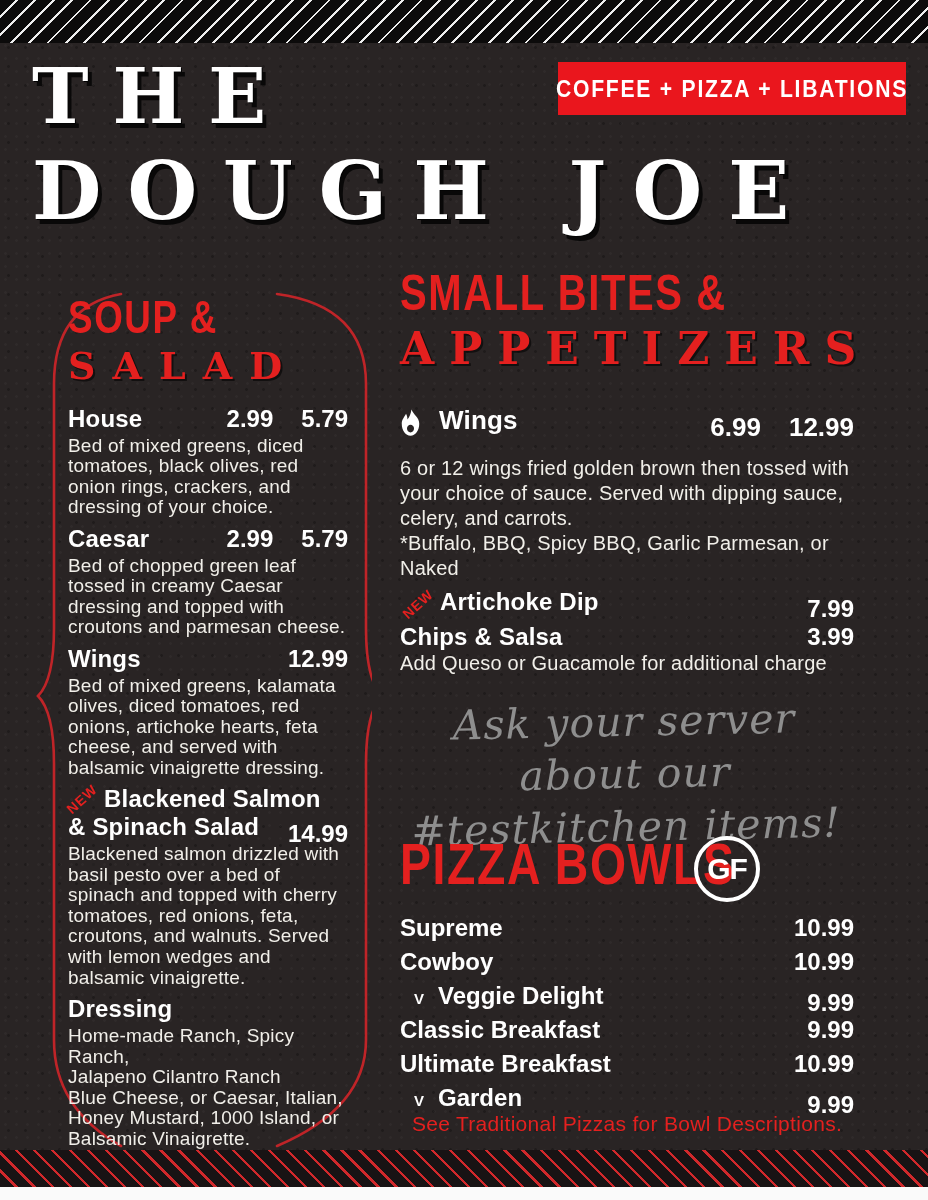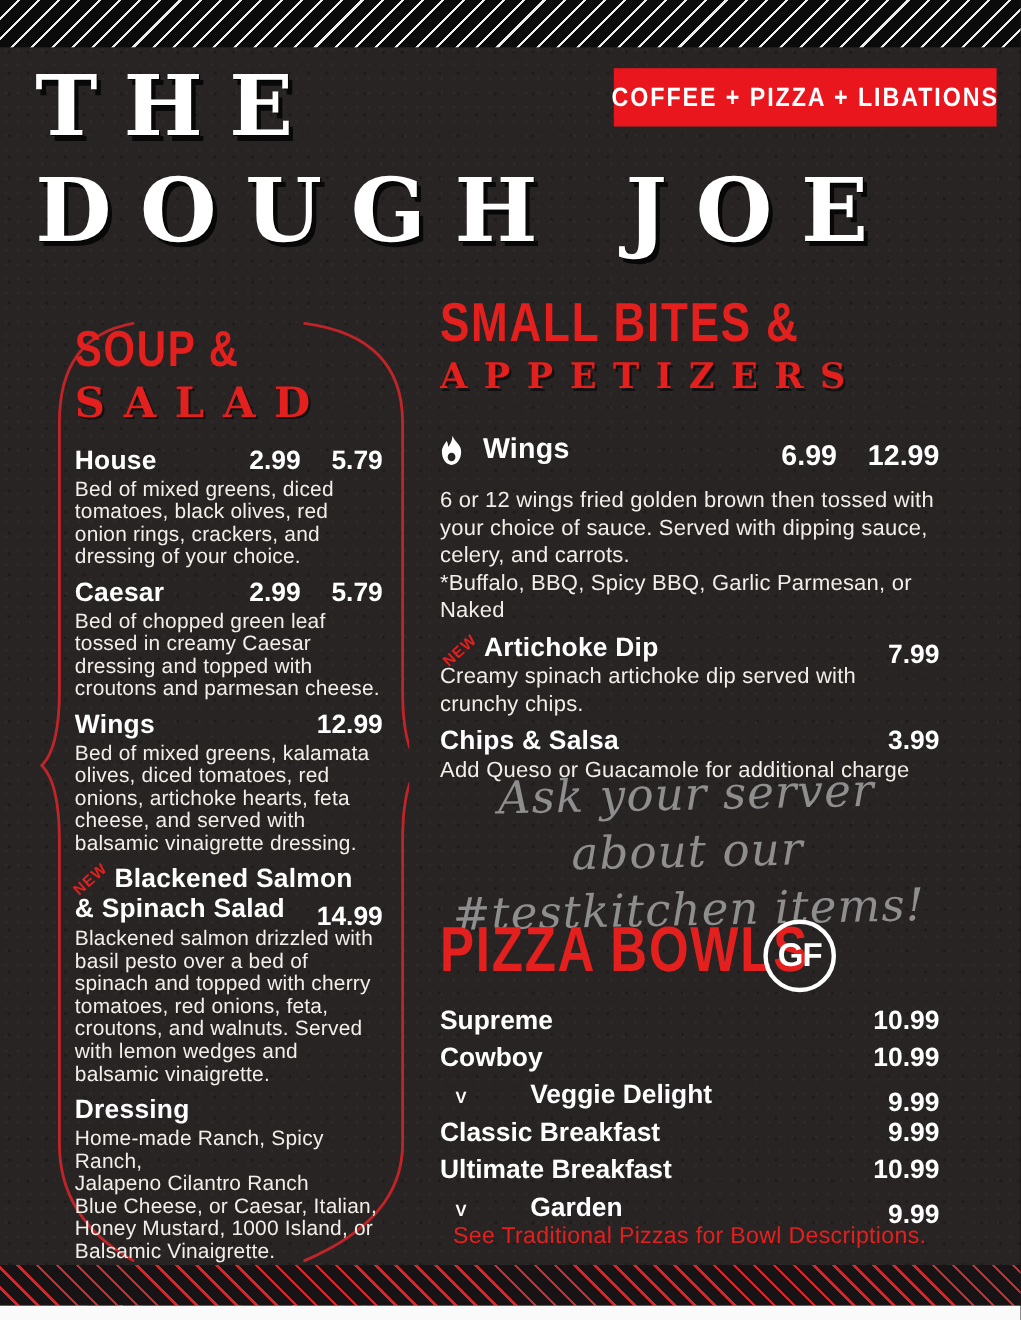--- a/index.html
+++ b/index.html
@@ -79,42 +79,42 @@
   .soup-col .h-slab{font-size:38px;letter-spacing:17px;margin:4px 0 18px;}
   .salmon-line1{padding-left:36px;}
   .divider{border:none;border-top:3px solid var(--accent_red);margin:17px 12px 14px 14px;}
   .soup-row{display:flex;justify-content:space-between;align-items:baseline;
     font-weight:bold;font-size:24px;color:var(--white);margin:5px 0;}
   
   .bracket{position:absolute;left:26px;top:290px;}
   
   .bites-col{position:absolute;left:400px;top:268px;width:454px;}
   .bites-col .h-cond{font-size:50px;}
-  .bites-col .h-slab{font-size:32px;letter-spacing:15px;margin:6px 0 32px;}
+  .bites-col .h-slab{font-size:44px;letter-spacing:15px;margin:6px 0 32px;}
   .flame{margin-right:18px;align-self:center;transform:translateY(2px);}
   .note-line{font-size:20px;line-height:1.25;color:var(--cream);letter-spacing:.2px;}
   .artichoke-name{padding-left:40px;}
   
   .script-note{
     position:absolute;left:392px;top:696px;width:466px;text-align:center;
     font-family:"DejaVu Serif", serif;font-style:italic;
     color:var(--script_gray);font-size:41px;line-height:1.28;letter-spacing:1px;
     transform:rotate(-1.2deg);
   }
   
   .pizza-col{position:absolute;left:400px;top:834px;width:454px;}
   .pizza-head{position:relative;height:74px;}
   .pizza-col .h-cond{font-size:58px;}
   .gf-badge{
     position:absolute;left:294px;top:2px;width:58px;height:58px;border:4px solid var(--white);
     border-radius:50%;display:flex;align-items:center;justify-content:center;
     color:var(--white);font-weight:bold;font-size:30px;letter-spacing:-1px;background:transparent;
   }
   .bowl-row{display:flex;align-items:baseline;font-weight:bold;font-size:24px;
-    color:var(--white);margin:6px 0;gap:44px;}
+    color:var(--white);margin:6px 0;}
   .veg-mark{font-size:15px;font-weight:bold;margin:0 14px 0 14px;}
   .footer-note{
     position:absolute;left:400px;top:1112px;width:454px;text-align:center;
     color:var(--accent_red);font-size:21px;letter-spacing:.3px;
   }
 </style>
 </head>
 <body>
 
 <div class="page">
@@ -228,21 +228,20 @@
 
     <div class="item">
       <span class="new-tag" style="left:0;top:8px;">NEW</span>
       <div class="item-head">
         <span class="item-name artichoke-name">Artichoke Dip</span>
         <span class="spacer"></span>
         <span class="prices shift-down">
             <span>7.99</span>
           </span>
       </div>
-      <div class="note-line">Creamy spinach artichoke dip served with crunchy chips.</div>
     </div>
 
     <div class="item">
       <div class="item-head">
         <span class="item-name">Chips &amp; Salsa</span>
         <span class="spacer"></span>
         <span class="prices">
             <span>3.99</span>
           </span>
       </div>

